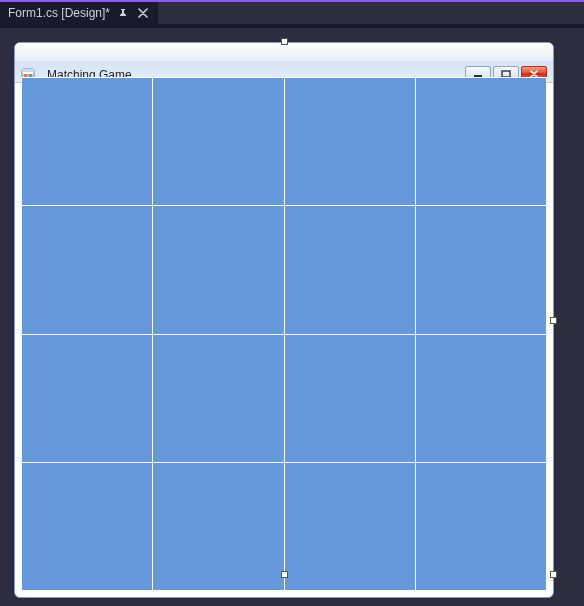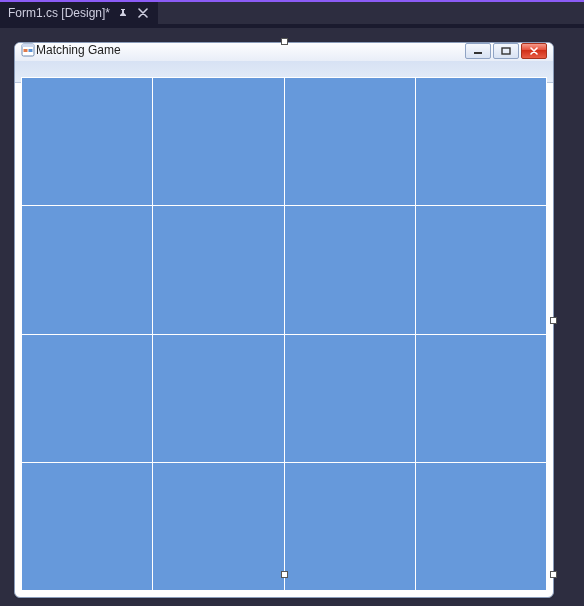--- a/index.html
+++ b/index.html
@@ -72,23 +72,23 @@
       box-shadow: 0 1px 2px rgba(0,0,0,0.1);
     }
     
     .form-titlebar {
       height: 40px;
       background: linear-gradient(to bottom, #fdfdfe 0%, #e9eef8 45%, #d7e2f4 46%, #e4ecf8 100%);
       border-top-left-radius: 5px;
       border-top-right-radius: 5px;
       border-bottom: 1px solid #b8c6dd;
       display: flex;
-      align-items: flex-start;
+      align-items: flex-end;
       padding: 0 6px;
-      gap: 1px;
+      gap: 12px;
     }
     .form-icon {
       width: 14px;
       height: 14px;
       display: flex;
       align-items: center;
       justify-content: center;
     }
     .form-title {
       flex: 1;

